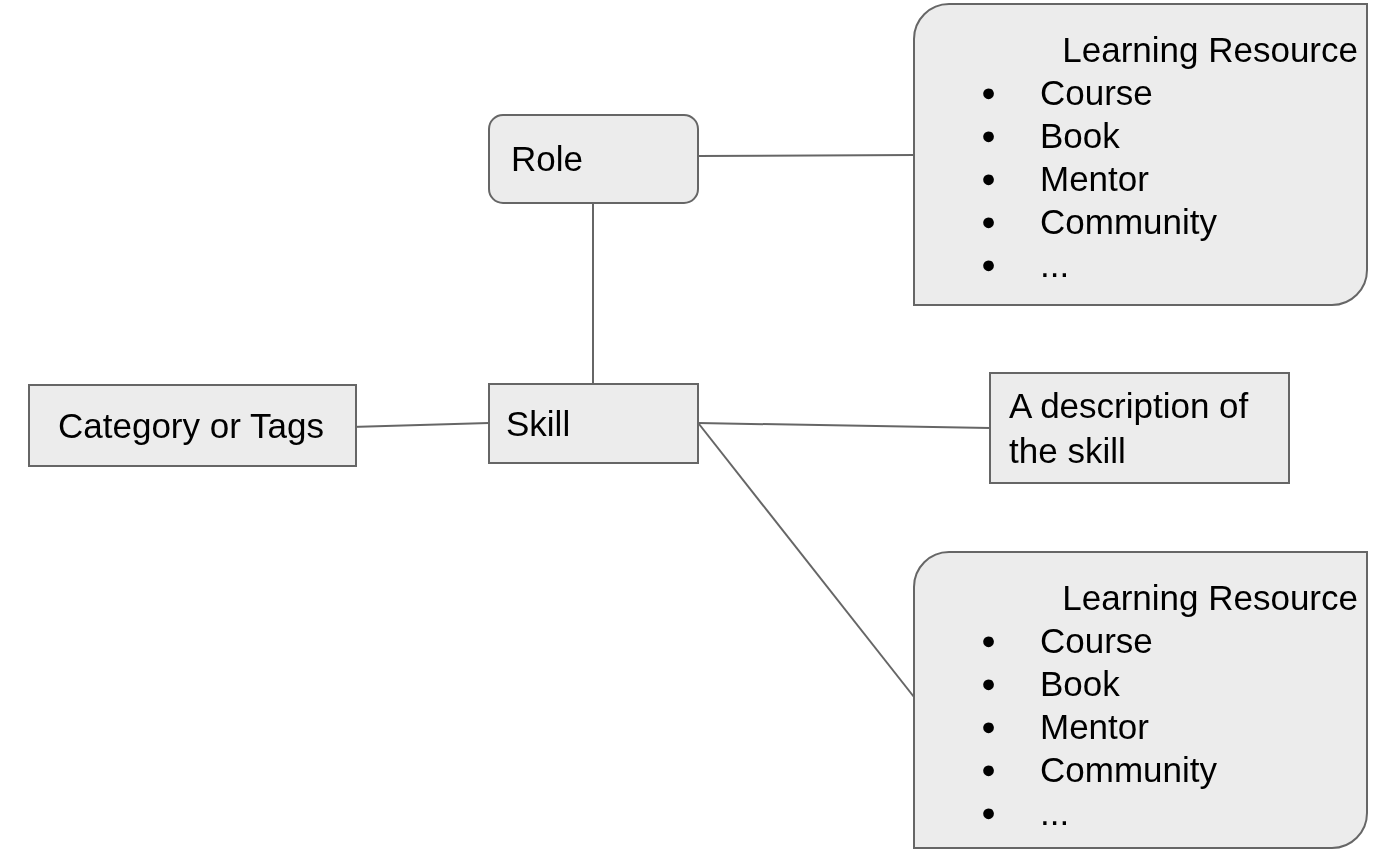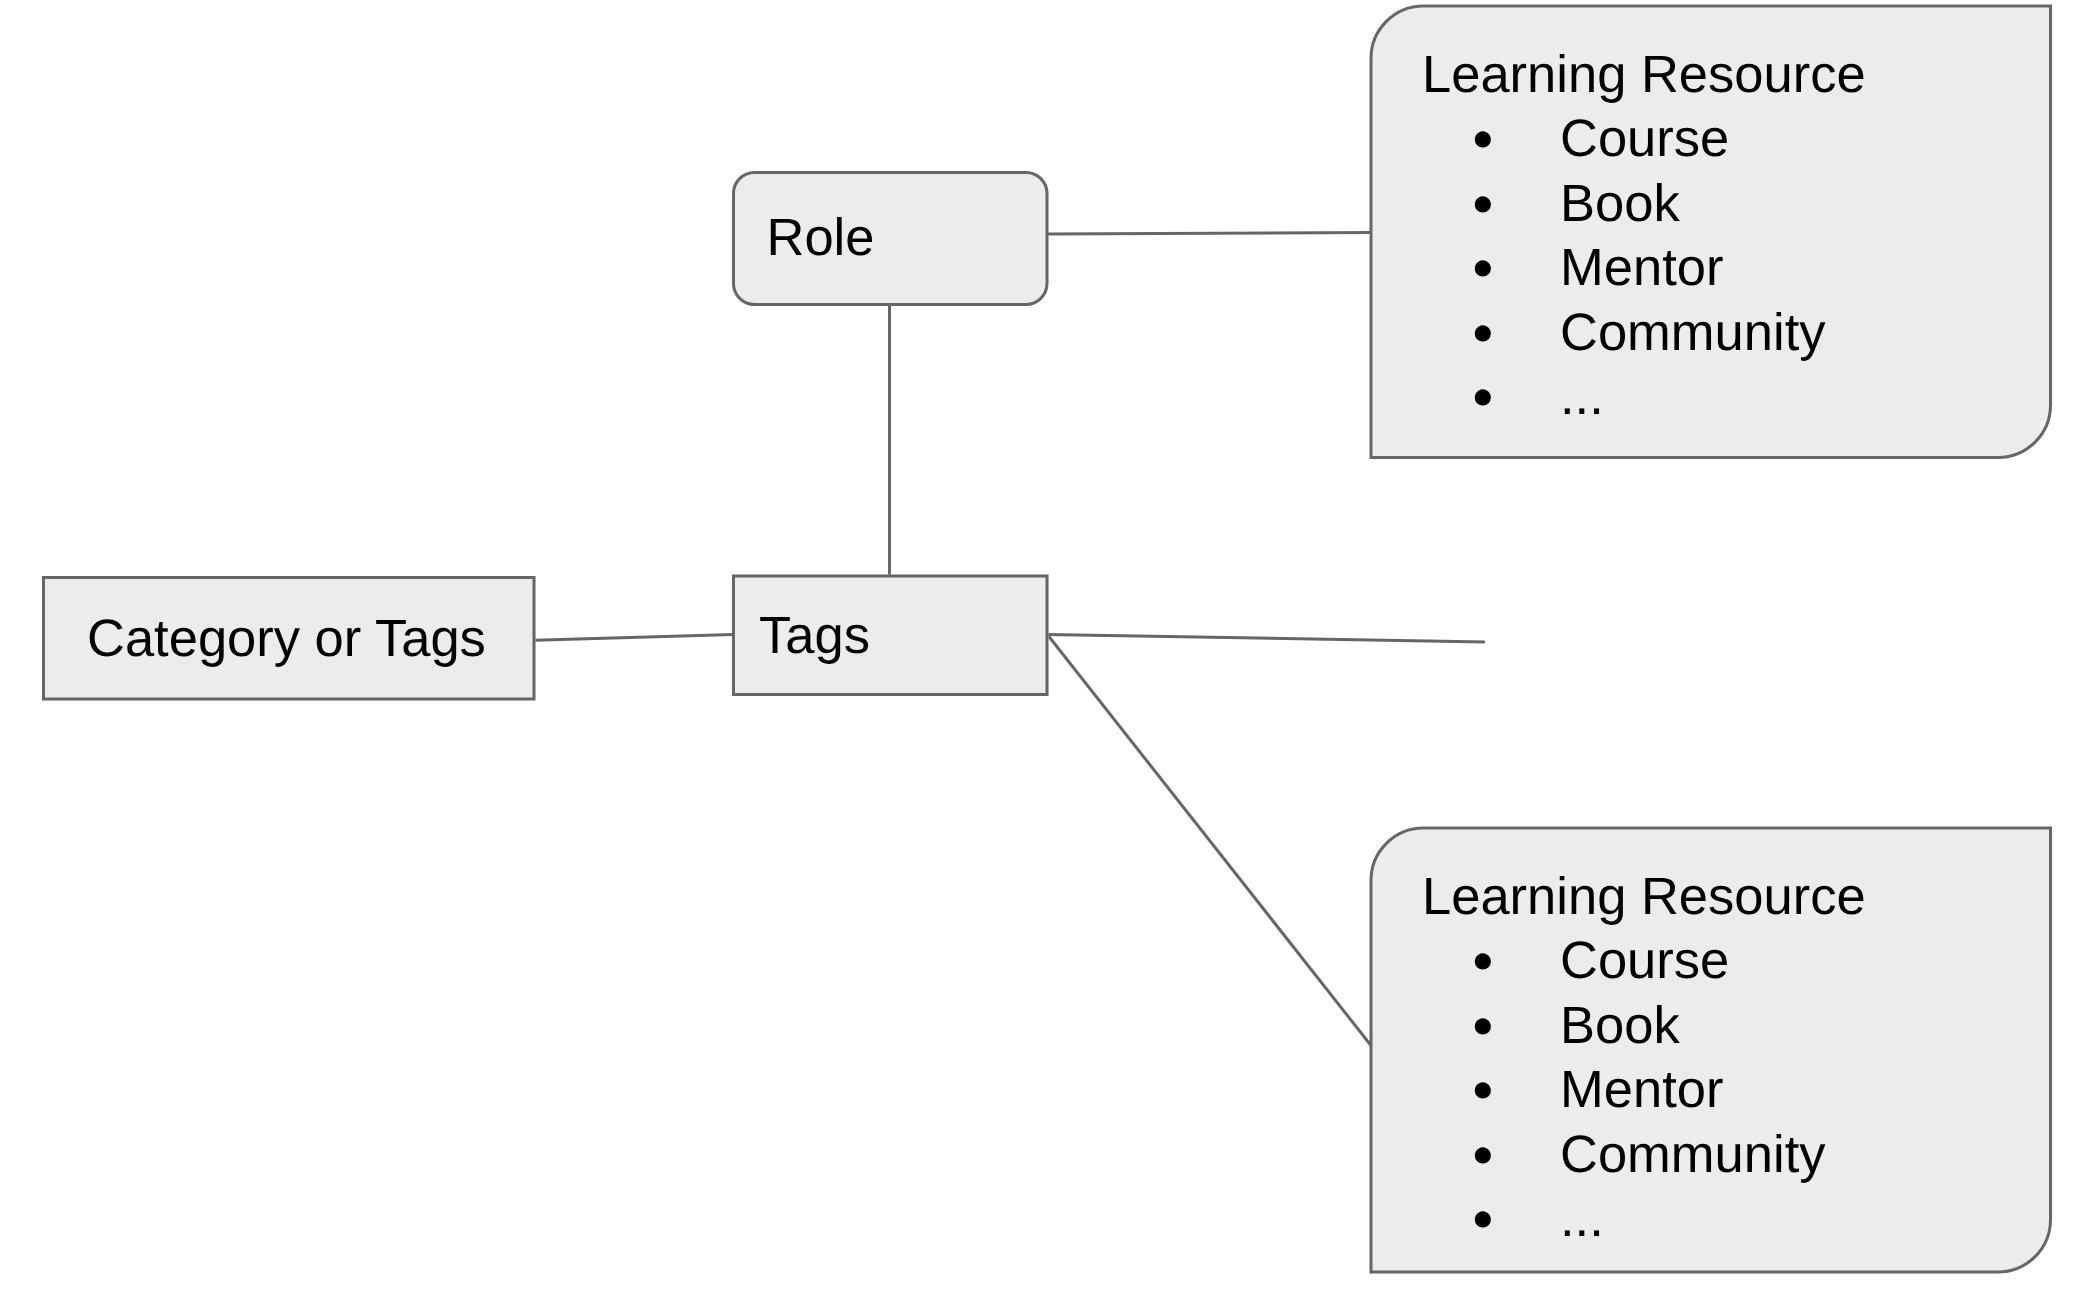--- a/index.html
+++ b/index.html
@@ -60,21 +60,21 @@
   }
   .node-lr {
     border-radius: 36px 0 36px 0;
   }
   .node-lr-top    { left: 913px; top: 3px;   width: 455px; height: 303px; }
   .node-lr-bottom { left: 913px; top: 551px; width: 455px; height: 298px; }
   .lr-inner {
     padding: 23px 8px 0 33px;
     line-height: 43px;
   }
-  .lr-title { white-space: nowrap; }
+  .lr-title { white-space: nowrap; text-align: right; }
   .lr-list {
     list-style: none;
     margin: 0;
     padding: 0;
   }
   .lr-item {
     position: relative;
     padding-left: 92px;
     line-height: 43px;
   }
@@ -98,27 +98,30 @@
     <line x1="351" y1="427" x2="489" y2="423"></line>
     <line x1="698" y1="423" x2="990" y2="428"></line>
     <line x1="699" y1="424" x2="914" y2="697"></line>
   </svg>
 
   <div class="node simple node-role">
     <span>Role</span>
   </div>
 
   <div class="node simple node-skill">
-    <span>Tags</span>
+    <span>Skill</span>
   </div>
 
   <div class="node simple node-category">
     <span>Category or Tags</span>
   </div>
 
+  <div class="node simple node-description">
+    <span>A description of the skill</span>
+  </div>
 
   <div class="node node-lr node-lr-top">
     <div class="lr-inner">
       <div class="lr-title">Learning Resource</div>
       <ul class="lr-list">
         <li class="lr-item">
           <span class="bullet">●</span>
           <span>Course</span>
         </li>
         <li class="lr-item">

